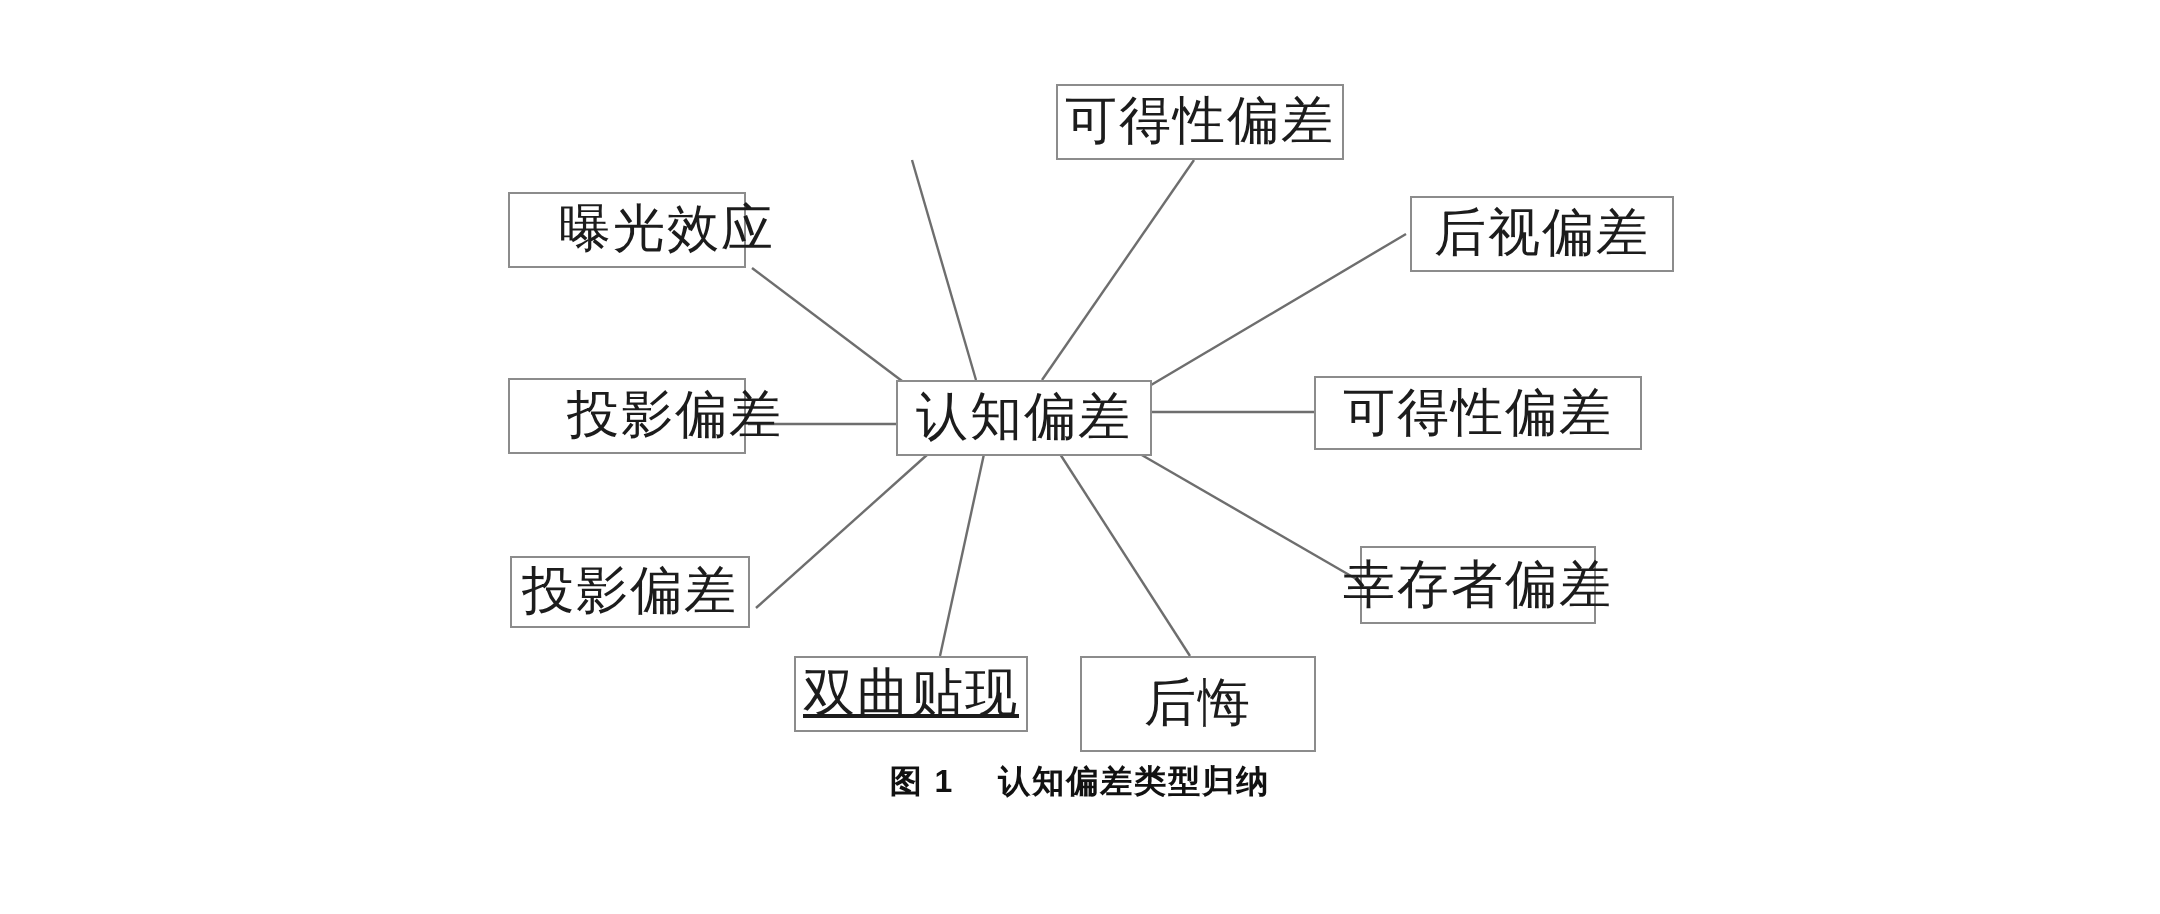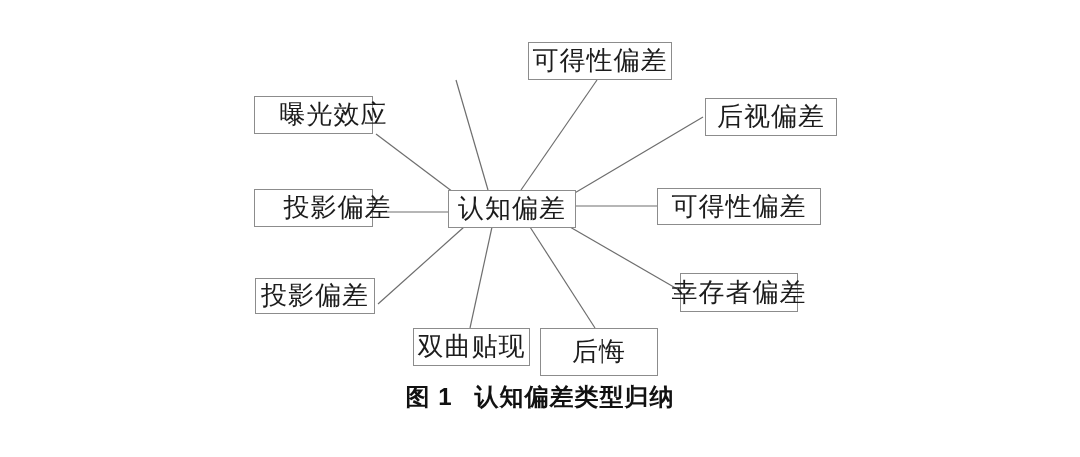--- a/index.html
+++ b/index.html
@@ -41,21 +41,21 @@
     line-height: 1;
   }
   .caption {
     position: absolute;
     left: 0;
     top: 381px;
     width: 1080px;
     text-align: center;
     font-family: "Liberation Sans", "DejaVu Sans", sans-serif;
     font-weight: bold;
-    font-size: 24px;
+    font-size: 16px;
     color: #111111;
     letter-spacing: 1px;
   }
   .caption .prefix {
     margin-right: 22px;
   }
 </style>
 </head>
 <body>
 
@@ -84,21 +84,21 @@
   <div class="node" style="left:705px; top:98px; width:132px; height:38px;">后视偏差</div>
 
   <div class="node" style="left:254px; top:189px; width:119px; height:38px;padding-left:48px;">投影偏差</div>
 
   <div class="node" style="left:657px; top:188px; width:164px; height:37px;">可得性偏差</div>
 
   <div class="node" style="left:255px; top:278px; width:120px; height:36px;">投影偏差</div>
 
   <div class="node" style="left:680px; top:273px; width:118px; height:39px;">幸存者偏差</div>
 
-  <div class="node" style="left:413px; top:328px; width:117px; height:38px;">双曲贴现</div>
+  <div class="node" style="left:397px; top:328px; width:117px; height:38px;text-decoration:underline;">双曲贴现</div>
 
   <div class="node" style="left:540px; top:328px; width:118px; height:48px;">后悔</div>
 
   <div class="caption">
     <span class="prefix">图 1</span><span>认知偏差类型归纳</span>
   </div>
 
 </div>
 
 </body></html>

